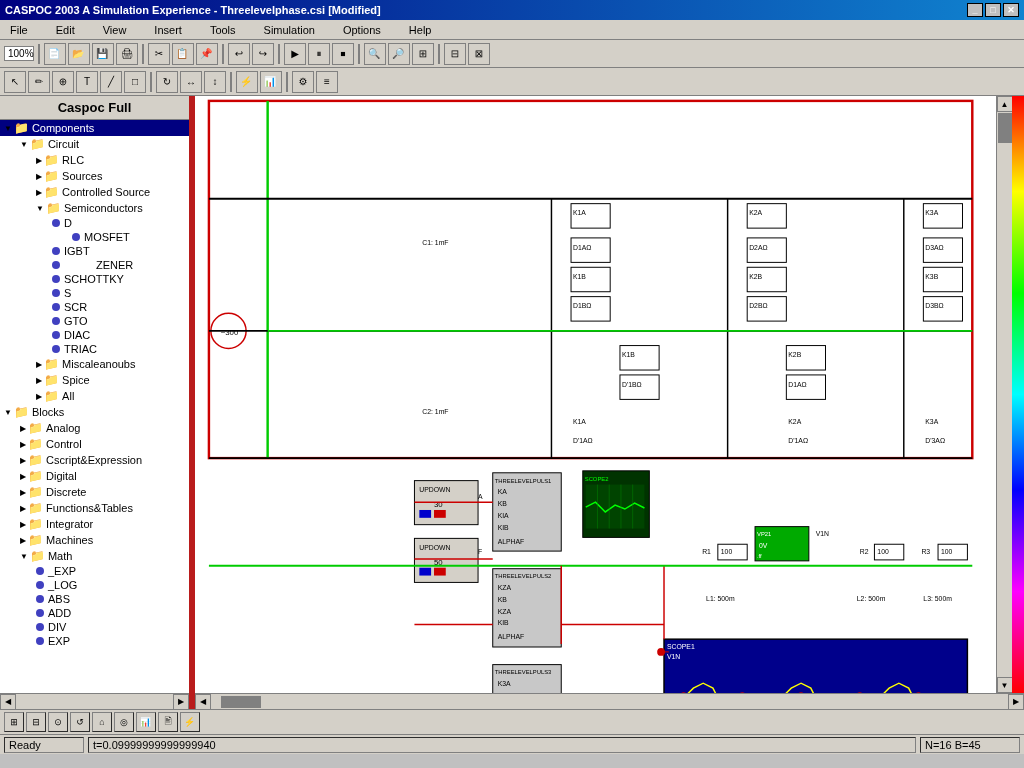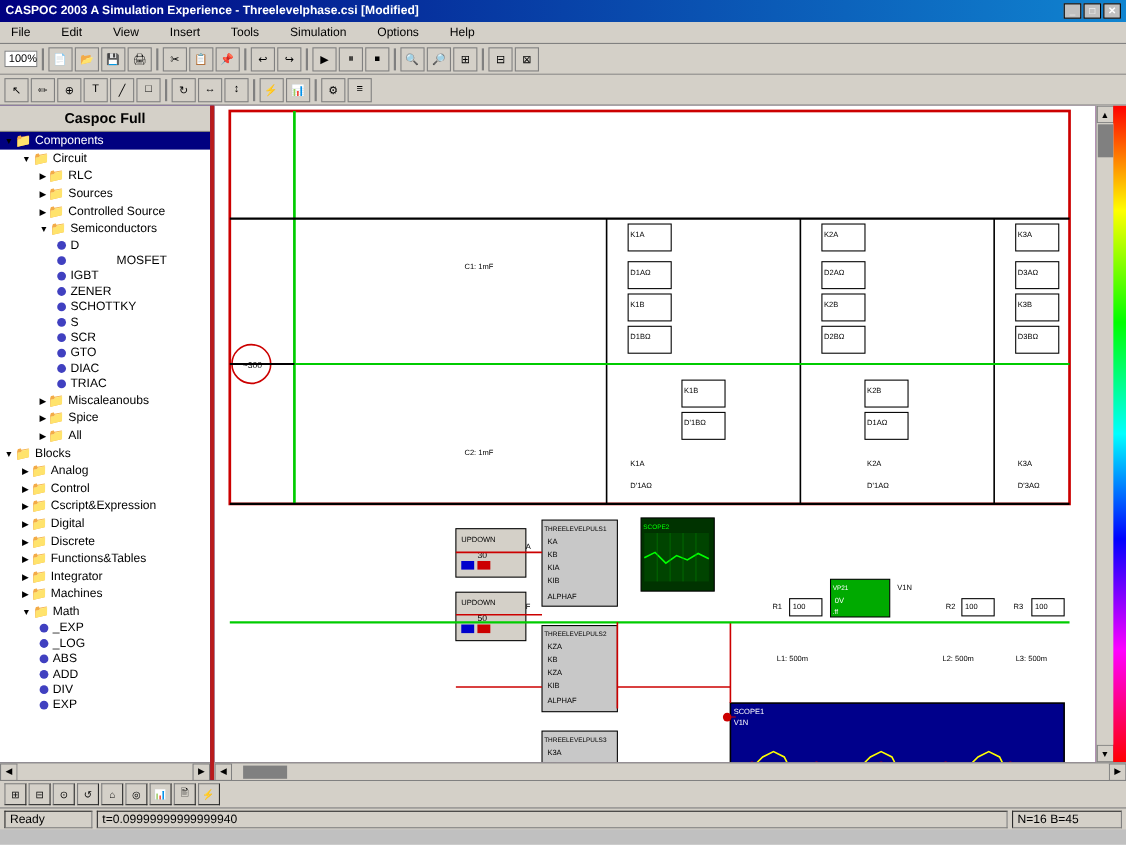--- a/index.html
+++ b/index.html
@@ -69,22 +69,22 @@
     
     #main-layout {
       display: flex;
       height: calc(768px - 20px - 20px - 28px - 28px - 25px - 20px);
       position: relative;
     }
 
     
     #left-panel {
       width: 195px;
-      background: #4c1d95;
-      border-right: 4px solid #b91c1c;
+      background: #e5e5e5;
+      border-right: 6px solid #b91c1c;
       display: flex;
       flex-direction: column;
       overflow: hidden;
     }
     #panel-title {
       background: #d4d0c8;
       font-weight: bold;
       font-size: 13px;
       padding: 4px 8px;
       border-bottom: 1px solid #808080;
@@ -307,29 +307,29 @@
         </div>
         <div class="tree-item" style="padding-left: 36px;">
           <span style="font-size:8px; margin-right:2px; color:#000;">▼</span>
           <span style="color:#FFD700; font-size:12px; margin-right:3px;">📁</span>
           <span>Semiconductors</span>
         </div>
         <div class="tree-item" style="padding-left: 52px;">
           <span style="display:inline-block; width:8px; height:8px; border-radius:50%; background:#4040c0; margin-right:4px; flex-shrink:0;"></span>
           <span>D</span>
         </div>
-        <div class="tree-item" style="padding-left: 52px; gap: 42px;">
+        <div class="tree-item" style="padding-left: 72px;">
           <span style="display:inline-block; width:8px; height:8px; border-radius:50%; background:#4040c0; margin-right:4px; flex-shrink:0;"></span>
           <span>MOSFET</span>
         </div>
         <div class="tree-item" style="padding-left: 52px;">
           <span style="display:inline-block; width:8px; height:8px; border-radius:50%; background:#4040c0; margin-right:4px; flex-shrink:0;"></span>
           <span>IGBT</span>
         </div>
-        <div class="tree-item" style="padding-left: 52px;">
+        <div class="tree-item" style="padding-left: 52px; gap: 32px;">
           <span style="display:inline-block; width:8px; height:8px; border-radius:50%; background:#4040c0; margin-right:4px; flex-shrink:0;"></span>
           <span>ZENER</span>
         </div>
         <div class="tree-item" style="padding-left: 52px;">
           <span style="display:inline-block; width:8px; height:8px; border-radius:50%; background:#4040c0; margin-right:4px; flex-shrink:0;"></span>
           <span>SCHOTTKY</span>
         </div>
         <div class="tree-item" style="padding-left: 52px;">
           <span style="display:inline-block; width:8px; height:8px; border-radius:50%; background:#4040c0; margin-right:4px; flex-shrink:0;"></span>
           <span>S</span>

